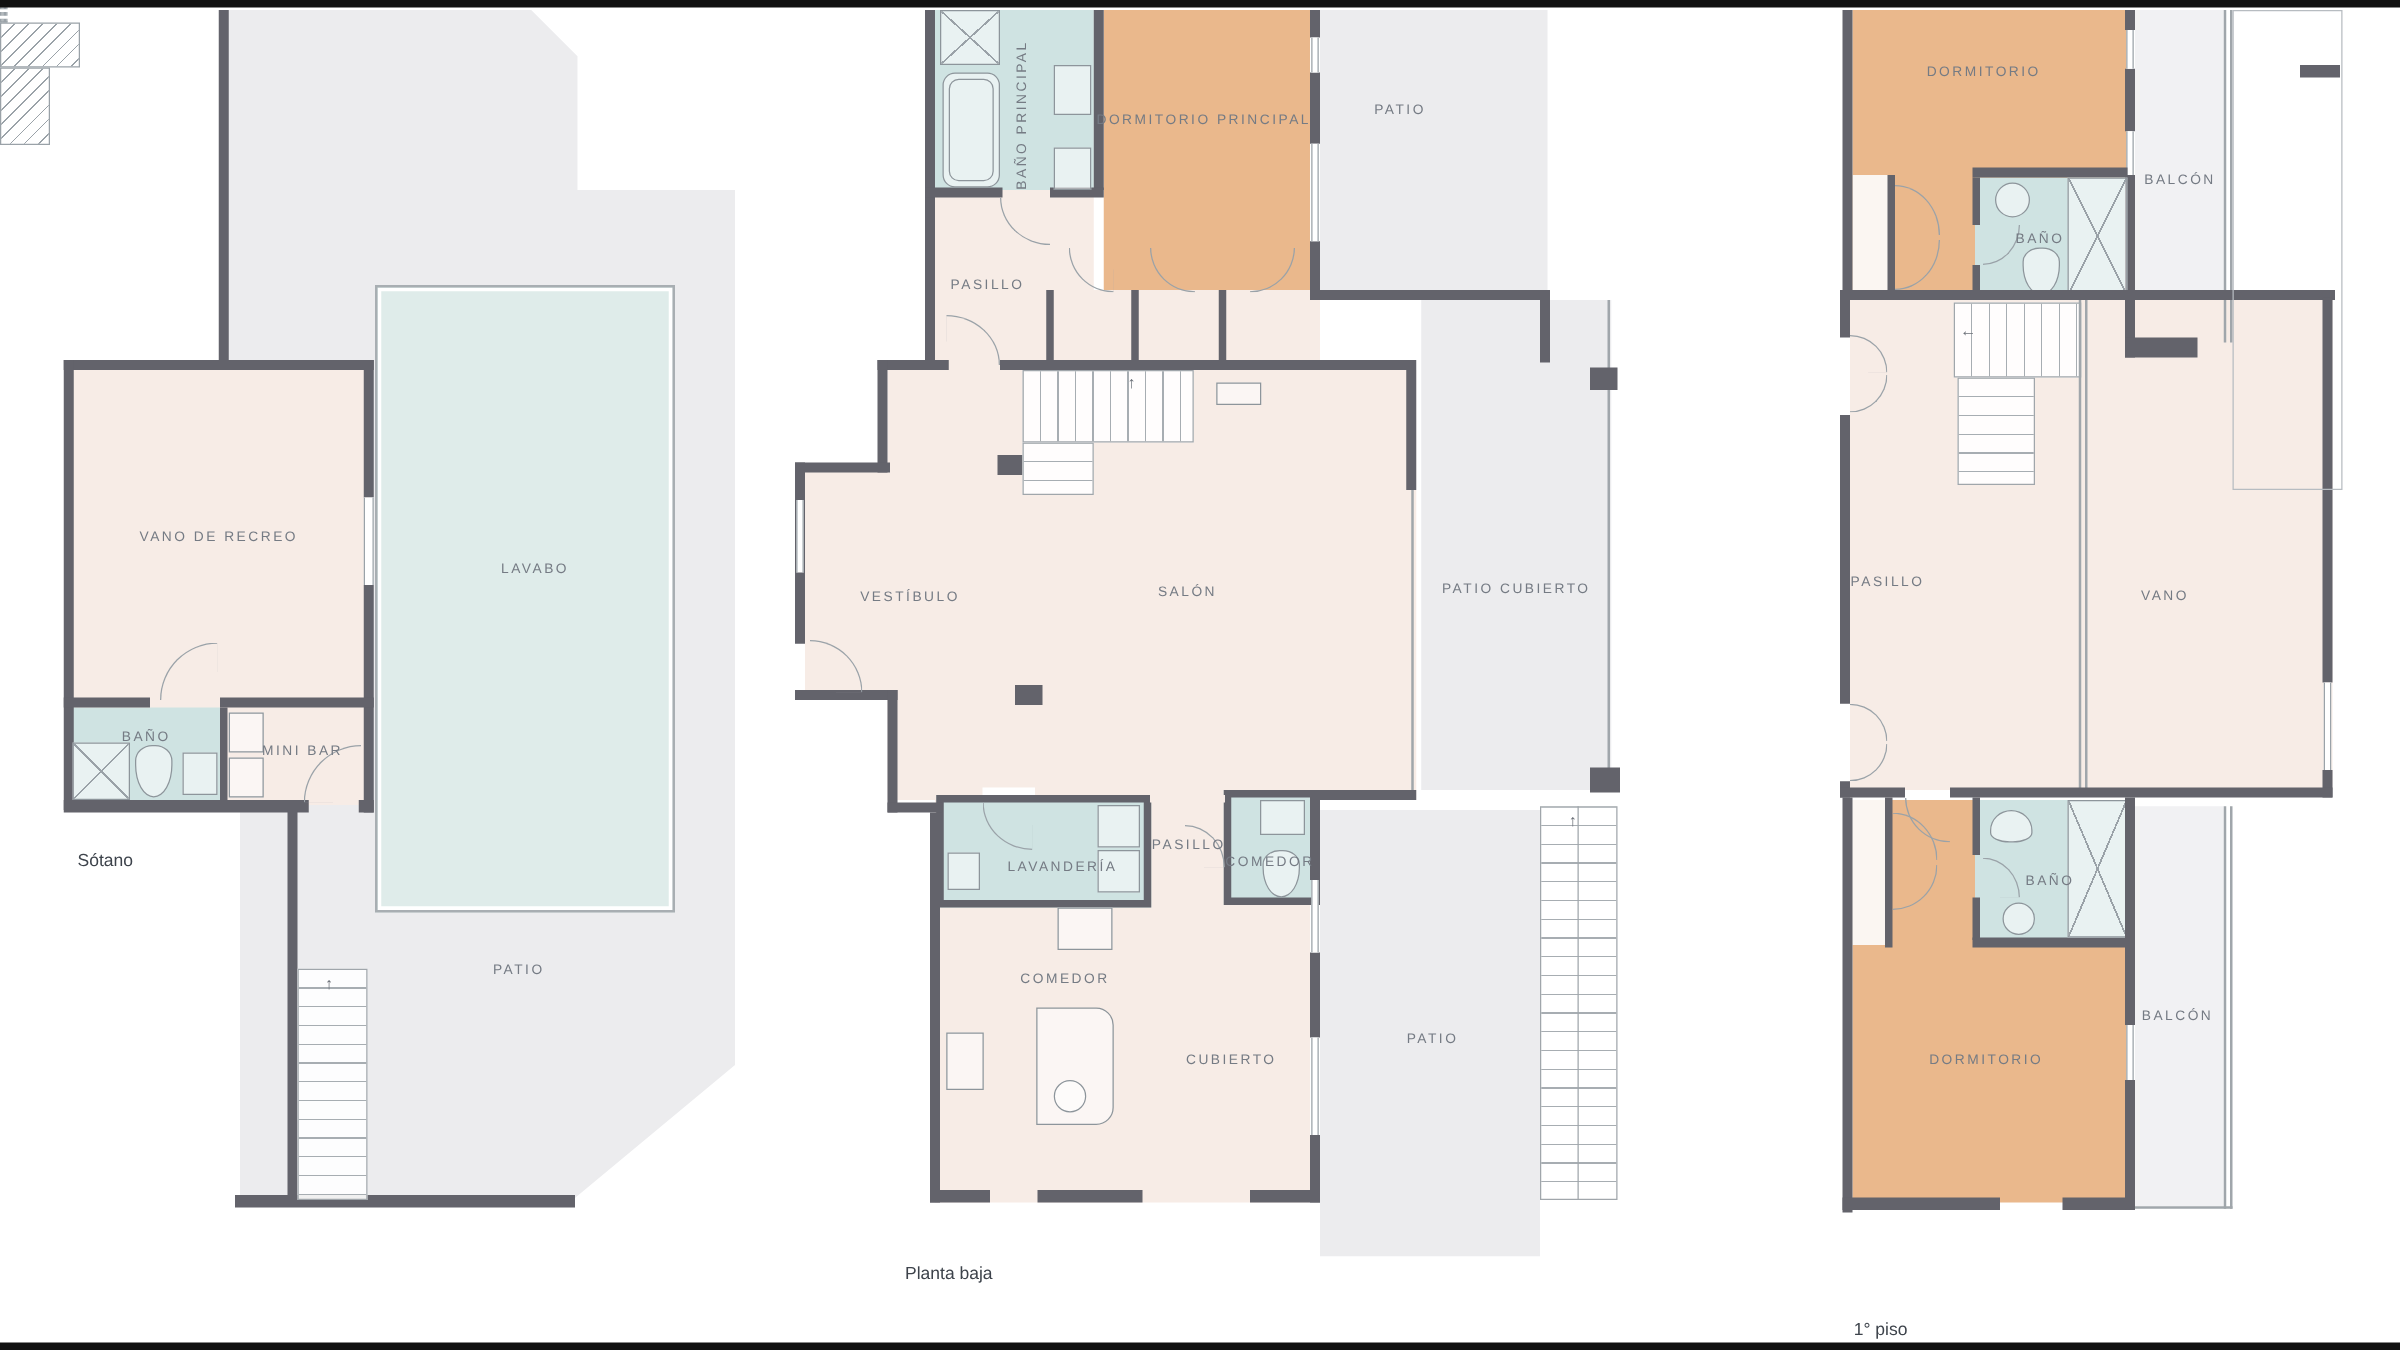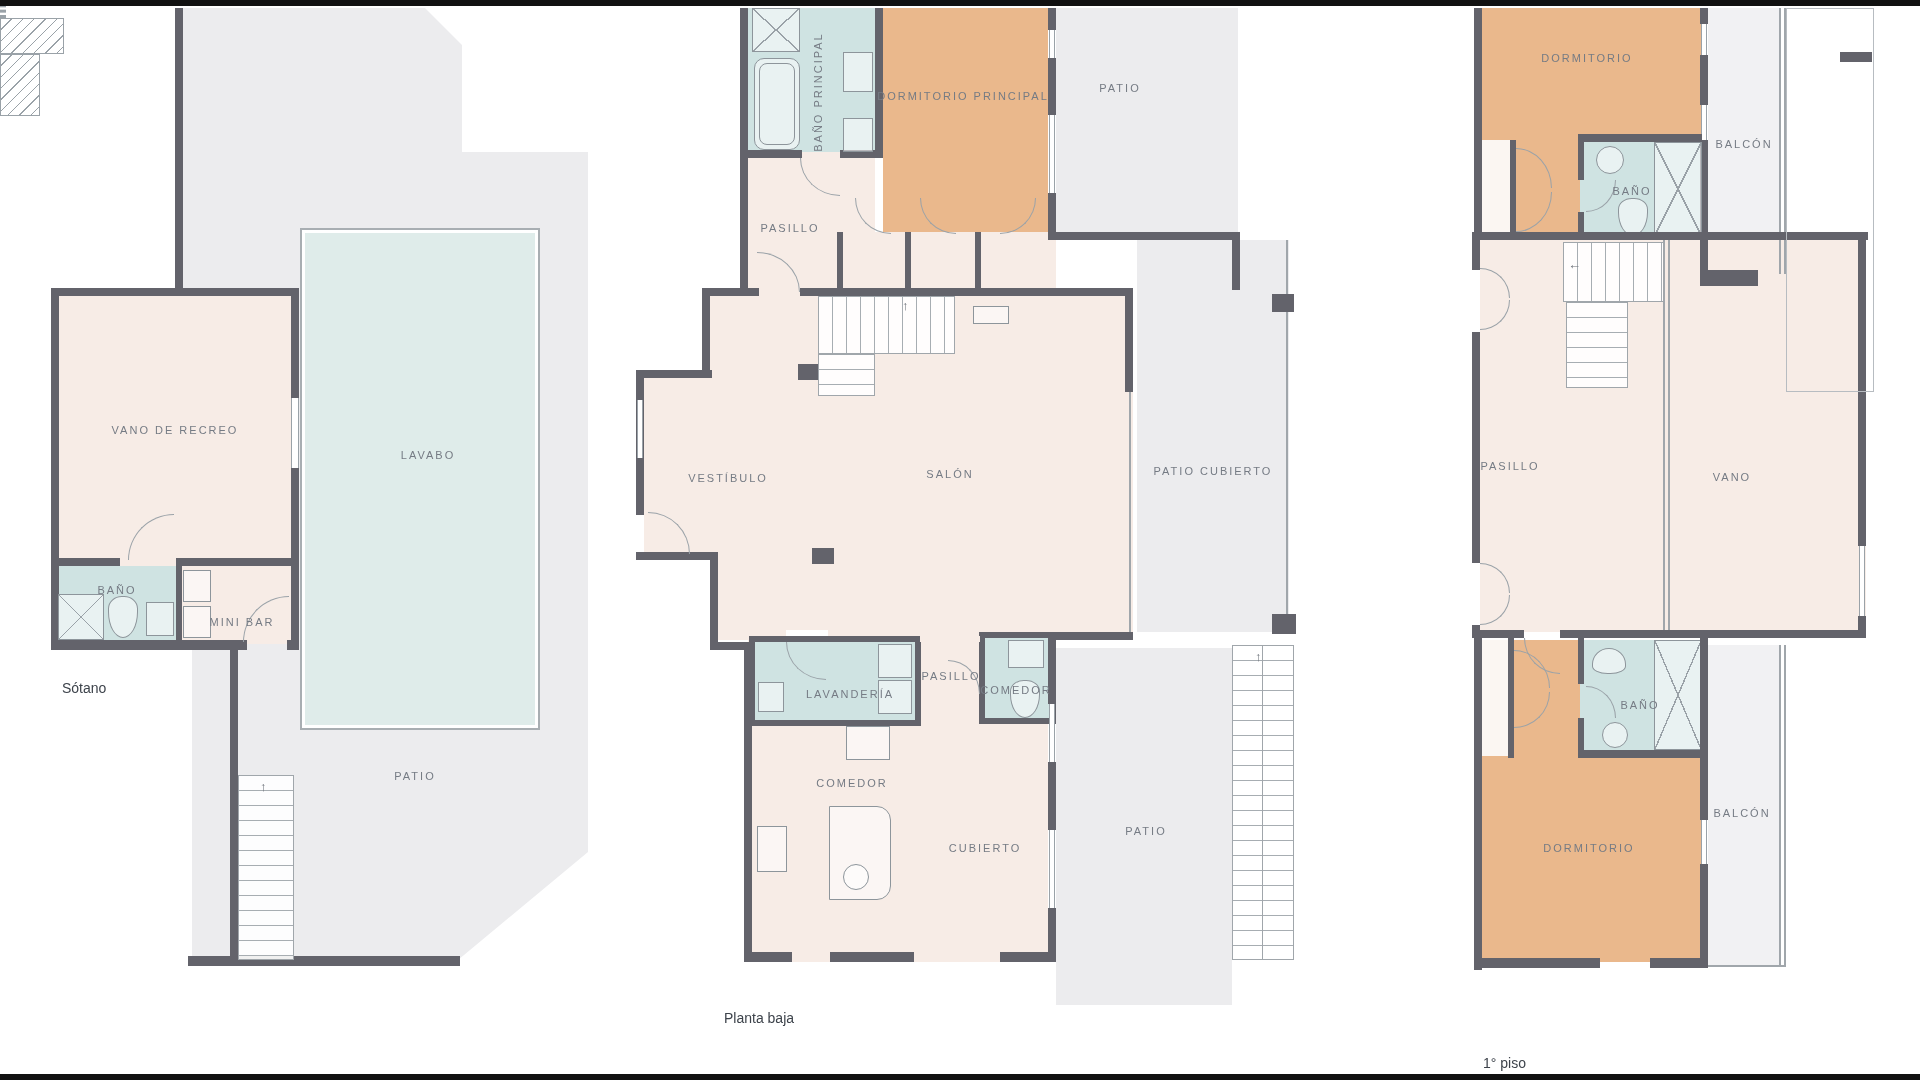--- a/index.html
+++ b/index.html
@@ -88,21 +88,21 @@
 
     <i class="fix" style="left:183px;top:570px;width:28px;height:32px"></i>
     <i class="fix" style="left:183px;top:606px;width:28px;height:32px"></i>
 
     <div class="stairs stV" style="left:238px;top:775px;width:56px;height:185px;"></div>
     <span class="arrow" style="left:260px;top:780px">↑</span>
 
     <div class="lbl" style="left:175px;top:430px">VANO DE RECREO</div>
     <div class="lbl" style="left:428px;top:455px">LAVABO</div>
     <div class="lbl" style="left:117px;top:590px">BAÑO</div>
-    <div class="lbl" style="left:242px;top:622px">MINI BAR</div>
+    <div class="lbl" style="left:242px;top:601px">MINI BAR</div>
     <div class="lbl" style="left:415px;top:776px">PATIO</div>
     <div class="flbl" style="left:62px;top:688px">Sótano</div>
   </div>
 
   <div>
     
     <div class="room gray" style="left:1056px;top:8px;width:182px;height:224px;"></div>
     <div class="room gray" style="left:1137px;top:240px;width:152px;height:392px;"></div>
     <i class="tl" style="left:1286px;top:240px;width:2px;height:392px"></i>
     <div class="room gray" style="left:1056px;top:648px;width:176px;height:357px;"></div>

